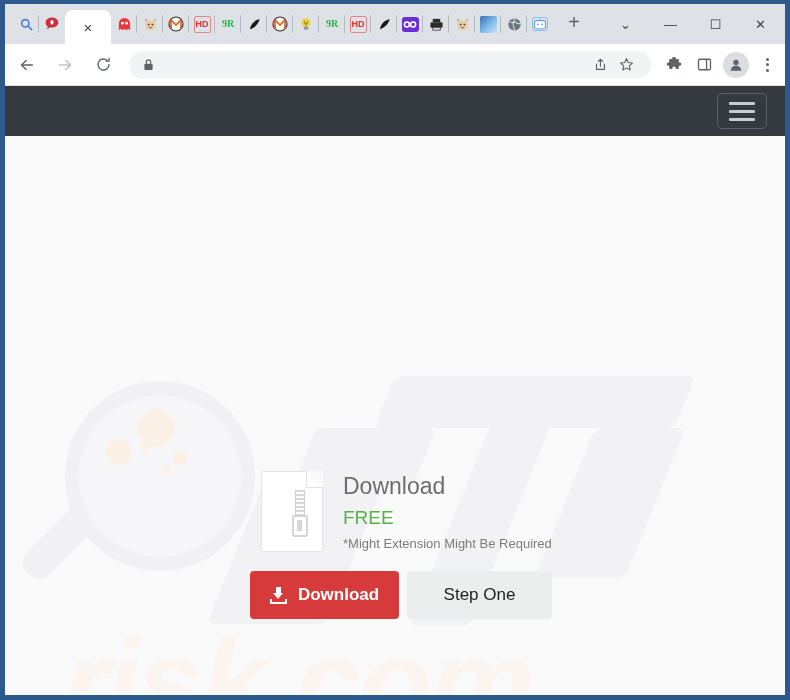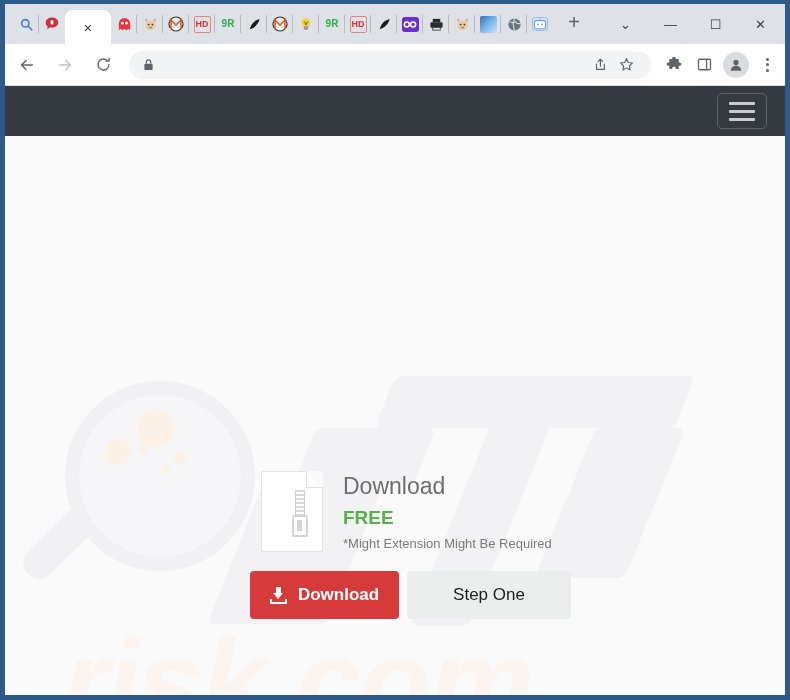--- a/index.html
+++ b/index.html
@@ -104,21 +104,21 @@
     font-size: 10px;
     font-weight: bold;
     line-height: 1;
     border-radius: 2px;
     overflow: hidden;
     box-sizing: border-box;
   }
   .fav-search { color: #4a7fd4; font-size: 14px; font-weight: normal; }
   .fav-speech { color: #c9313e; font-size: 16px; }
   .fav-hd   { color: #d33; font-size: 9px; border: 1.5px solid #d88; border-radius: 2px; padding: 0 1px;}
-  .fav-9r   { color: #2bb24c; font-size: 10px; }
+  .fav-9r   { color: #2bb24c; font-size: 10px; font-family: Liberation Serif, serif; }
   .fav-inf  { background: #6a2fd4; color: #fff; font-size: 9px; border-radius: 3px; width:17px;height:15px;}
   .fav-pic  { background: linear-gradient(135deg,#3a6fb5 0%,#79b6e8 50%,#cfe3f5 100%); }
   .fav-bot  { color: #6aa7e0; font-size: 13px; border: 1.5px solid #8cc0ea; border-radius: 3px; width:16px;height:14px;}
 
   
   .wincontrols {
     margin-left: auto;
     display: flex;
     align-items: center;
     height: 40px;
@@ -435,21 +435,21 @@
   .dl-title {
     font-size: 23px;
     color: #6d6d6d;
     font-weight: normal;
     line-height: 1.2;
     margin-bottom: 6px;
   }
   .dl-free {
     font-size: 19px;
     color: #56b148;
-    font-weight: bold;
+    font-weight: normal;
     line-height: 1.2;
     margin-bottom: 7px;
   }
   .dl-note {
     font-size: 13px;
     color: #7b7b7b;
     line-height: 1.2;
   }
 
   
@@ -501,21 +501,21 @@
     width: 17px; height: 5px;
     border: 2px solid #fff;
     border-top: none;
     box-sizing: border-box;
   }
   .btn-step {
     background: #eceded;
     color: #1f1f1f;
     border: none;
     border-radius: 4px;
-    width: 164px;
+    width: 145px;
     height: 48px;
     margin-left: 8px;
     display: flex;
     align-items: center;
     justify-content: center;
     font-size: 17px;
     font-family: "Liberation Sans", sans-serif;
     padding: 0;
     box-sizing: border-box;
   }

